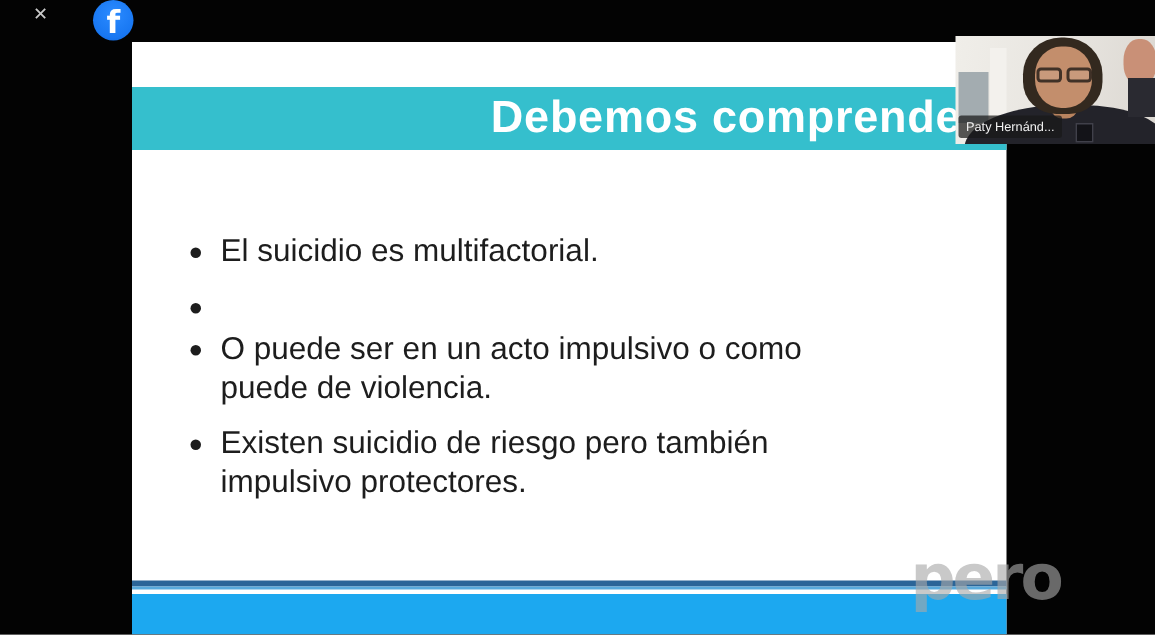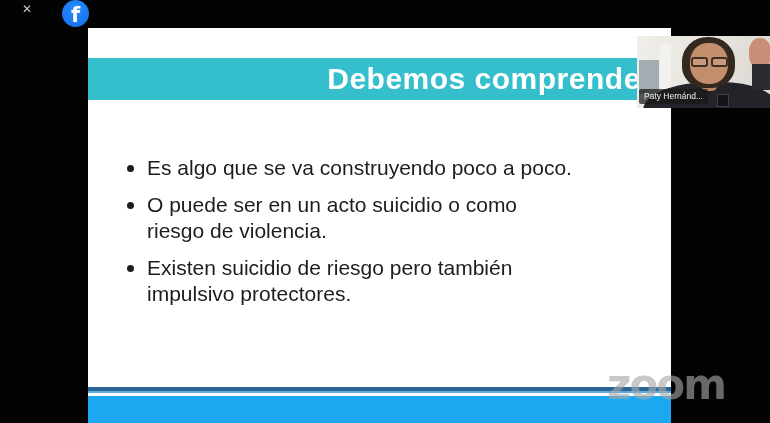--- a/index.html
+++ b/index.html
@@ -46,21 +46,21 @@
 
   
   .watermark{
     position:absolute;left:607px;top:364px;z-index:3;
     font-family:"DejaVu Sans",sans-serif;font-weight:bold;font-size:42px;line-height:1;
     letter-spacing:-2px;color:rgba(168,168,168,0.62);
   }
 
   
   .video{
-    position:absolute;left:637px;top:36px;width:133px;height:72px;z-index:5;overflow:hidden;
+    position:absolute;left:637px;top:24px;width:133px;height:72px;z-index:5;overflow:hidden;
     background:linear-gradient(100deg,#F0EEE9 0%,#E7E4DF 55%,#DBD7D1 100%);
   }
   .door{position:absolute;left:2px;top:24px;width:20px;height:34px;background:#A3ACB0;}
   .door-frame{position:absolute;left:23px;top:8px;width:11px;height:64px;background:#F3F1ED;}
   .person-body{position:absolute;left:6px;top:46px;width:134px;height:30px;background:#23232A;
     border-radius:50% 42% 0 0 / 95% 80% 0 0;}
   .person-neck{position:absolute;left:64px;top:40px;width:17px;height:15px;background:#B9845F;
     border-radius:0 0 42% 42%;}
   .person-hair{position:absolute;left:45px;top:1px;width:53px;height:51px;background:#33291F;
     border-radius:48% 48% 42% 42%;}
@@ -88,45 +88,48 @@
 
   <div class="slide">
     <div class="title-bar">
       <span class="title-text">Debemos comprender</span>
     </div>
 
     <ul class="bullets">
       <li>
         <span class="bullet-dot"></span>
         <div>
-          <div>Es algo que se va construyendo poco a poco.</div>
+          <div>El suicidio es multifactorial.</div>
         </div>
       </li>
       <li>
         <span class="bullet-dot"></span>
+      </li>
+      <li>
+        <span class="bullet-dot"></span>
         <div>
-          <div>O puede ser en un acto suicidio o como</div>
-          <div>riesgo de violencia.</div>
+          <div>O puede ser en un acto impulsivo o como</div>
+          <div>puede de violencia.</div>
         </div>
       </li>
       <li>
         <span class="bullet-dot"></span>
         <div>
           <div>Existen suicidio de riesgo pero también</div>
           <div>impulsivo protectores.</div>
         </div>
       </li>
     </ul>
 
     <div class="footer-line-navy"></div>
     <div class="footer-line-blue"></div>
     <div class="footer-bar"></div>
   </div>
 
-  <div class="watermark">zoom</div>
+  <div class="watermark">pero</div>
 
   <div class="video">
     <div class="door"></div>
     <div class="door-frame"></div>
     <div class="person-body"></div>
     <div class="person-neck"></div>
     <div class="person-hair"></div>
     <div class="person-face"></div>
     <div class="glasses">
       <span class="lens"></span>

